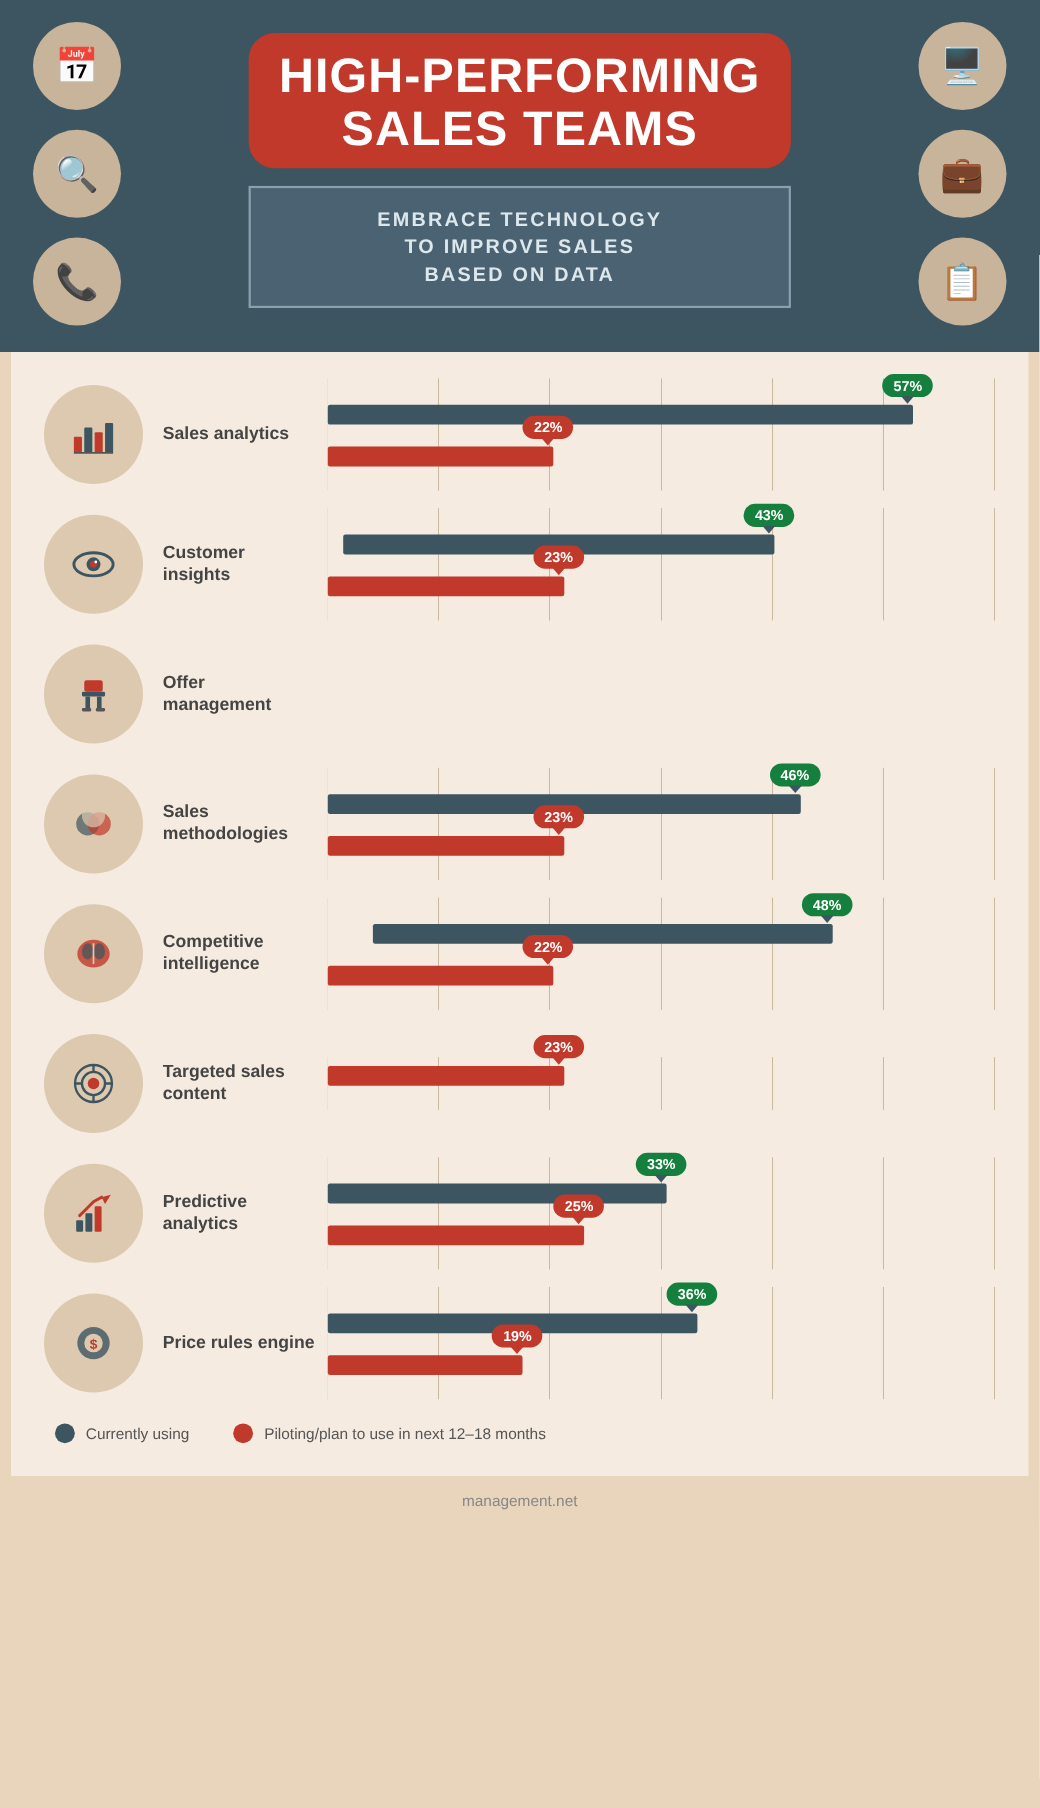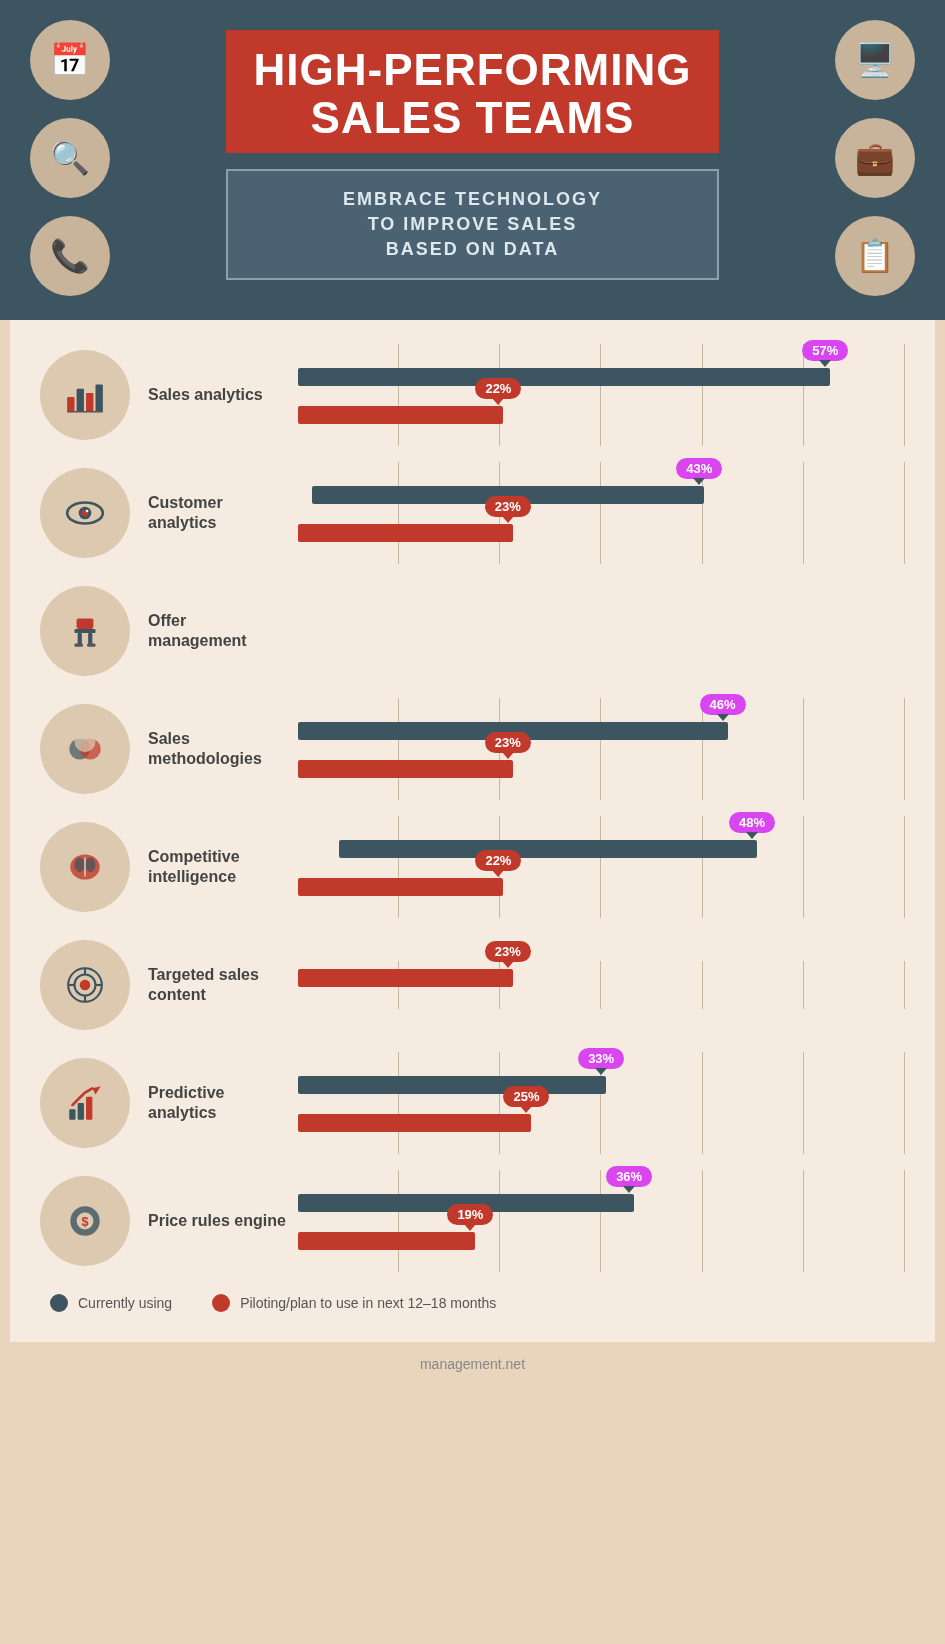--- a/index.html
+++ b/index.html
@@ -45,20 +45,21 @@
       justify-content: center;
       font-size: 32px;
     }
     .title-box {
       text-align: center;
     }
     .title-main {
       background: #c0392b;
       padding: 16px 28px 10px;
       display: inline-block;
+      border-radius: 24px;
     }
     .title-main h1 {
       color: white;
       font-size: 44px;
       font-weight: 900;
       line-height: 1.1;
       letter-spacing: 1px;
       text-transform: uppercase;
     }
     .title-sub {
@@ -162,21 +163,21 @@
       position: absolute;
       bottom: -6px;
       left: 50%;
       transform: translateX(-50%);
       width: 0;
       height: 0;
       border-left: 6px solid transparent;
       border-right: 6px solid transparent;
     }
     .bubble-dark {
-      background: #d946ef;
+      background: #15803d;
       margin-left: 35px;
     }
     .bubble-dark::after {
       border-top: 7px solid #3d5560;
     }
     .bubble-red {
       background: #c0392b;
     }
     .bubble-red::after {
       border-top: 7px solid #c0392b;
@@ -293,21 +294,21 @@
     </div>
       <div class="chart-row">
       <div class="row-icon">
         <svg viewBox="0 0 40 40" width="42" height="42">
       <ellipse cx="20" cy="20" rx="17" ry="10" fill="none" stroke="#3d5560" stroke-width="2.5"></ellipse>
       <circle cx="20" cy="20" r="6" fill="#3d5560"></circle>
       <circle cx="20" cy="20" r="3" fill="#c0392b"></circle>
       <circle cx="22" cy="18" r="1.2" fill="white"></circle>
     </svg>
       </div>
-      <div class="row-label">Customer analytics</div>
+      <div class="row-label">Customer insights</div>
       <div class="bar-area">
         <div class="bar-row" style="margin-bottom:10px; margin-top:16px;padding-left:14px;">
           <div class="bar-dark" style="width:66.15384615384615%; position:relative;">
             <div class="bubble bubble-dark" style="right:-18px; top:-28px;">43%</div>
           </div>
         </div>
         <div class="bar-row" style="margin-bottom:14px;">
           <div class="bar-red" style="width:35.38461538461539%; position:relative;">
             <div class="bubble bubble-red" style="right:-18px; top:-28px;">23%</div>
           </div>

